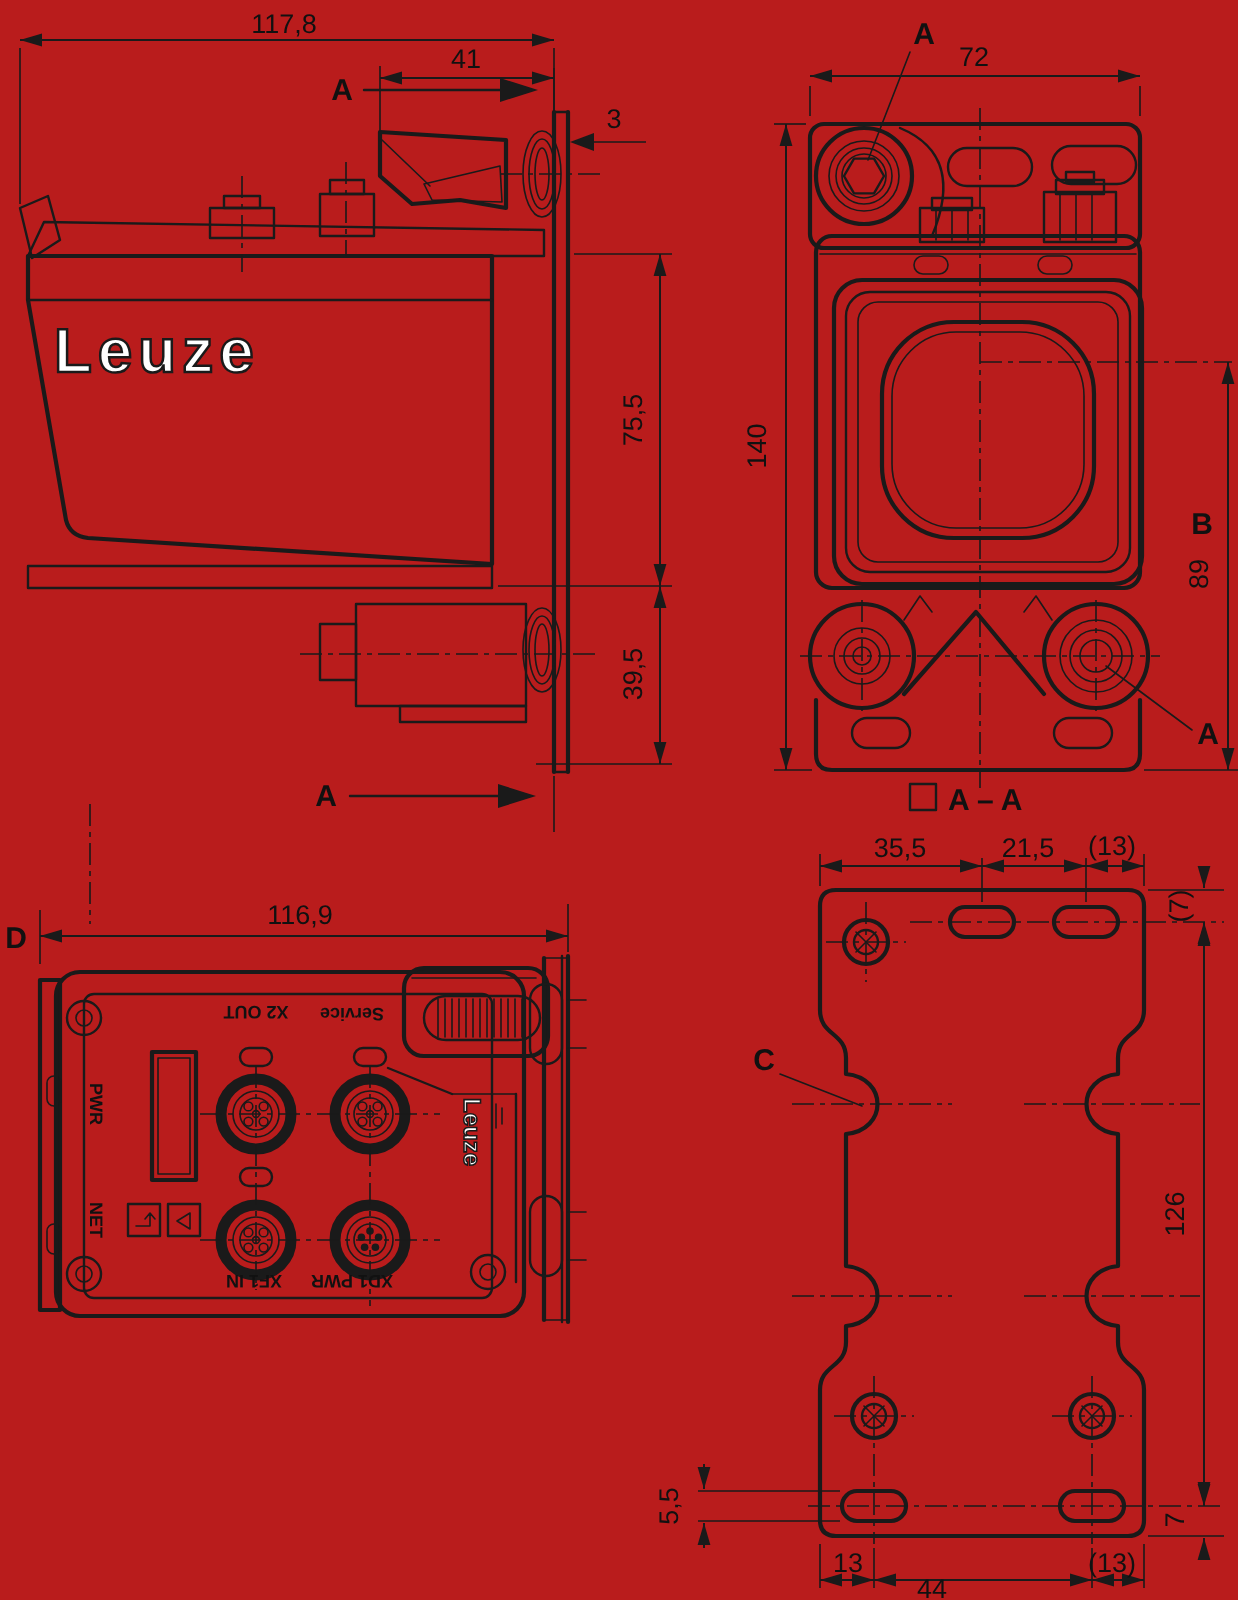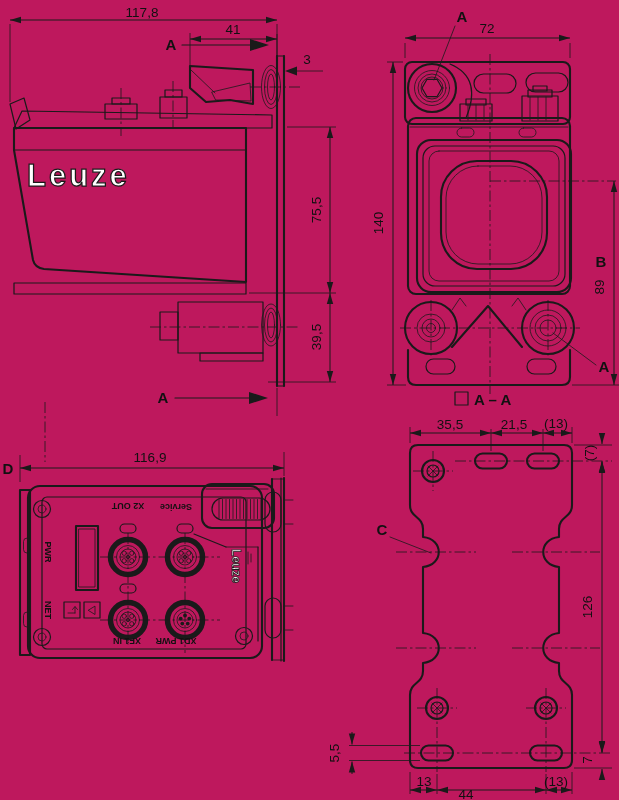--- a/index.html
+++ b/index.html
@@ -1,16 +1,16 @@
 <!DOCTYPE html>
 <html><head>
 <meta charset="utf-8">
 <style>
   html,body{margin:0;padding:0;background:#fff;}
-  .sheet{width:619px;height:800px;background:#be185d;position:relative;overflow:hidden;}
+  .sheet{width:619px;height:800px;background:#b91c1c;position:relative;overflow:hidden;}
   svg{display:block;}
   .s  {stroke:#1a1a1a;fill:none;stroke-width:1.2;stroke-linejoin:round;stroke-linecap:round;}
   .s2 {stroke:#1a1a1a;fill:none;stroke-width:2.1;stroke-linejoin:round;stroke-linecap:round;}
   .t  {stroke:#1a1a1a;fill:none;stroke-width:0.8;stroke-linejoin:round;stroke-linecap:round;}
   .ring{stroke:#1a1a1a;fill:none;stroke-width:5.5;}
   .dim{stroke:#1a1a1a;fill:none;stroke-width:1;marker-start:url(#ar);marker-end:url(#ar);}
   .dima{stroke:#1a1a1a;fill:none;stroke-width:1;marker-end:url(#ar);}
   .ext{stroke:#1a1a1a;fill:none;stroke-width:0.8;}
   .cl {stroke:#1a1a1a;fill:none;stroke-width:0.8;stroke-dasharray:11 3 2.5 3;}
   .fillb{fill:#1a1a1a;stroke:none;}

